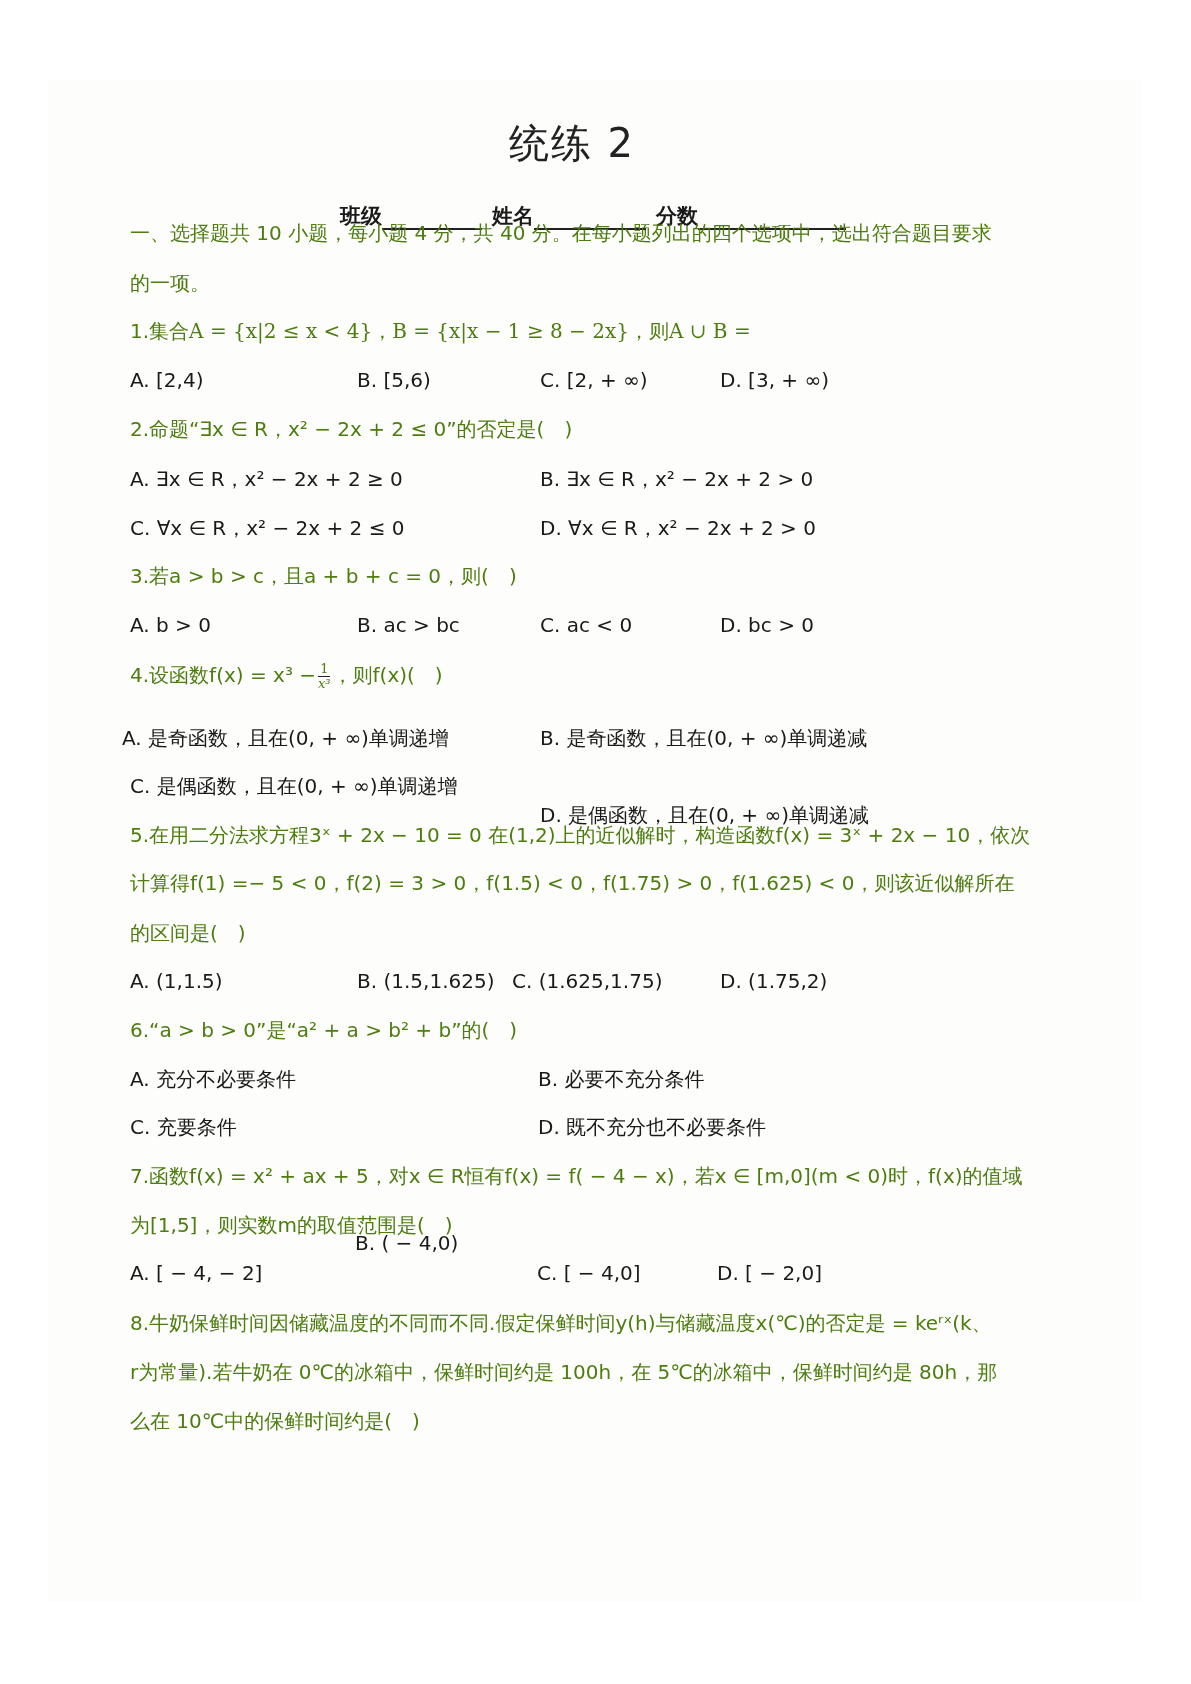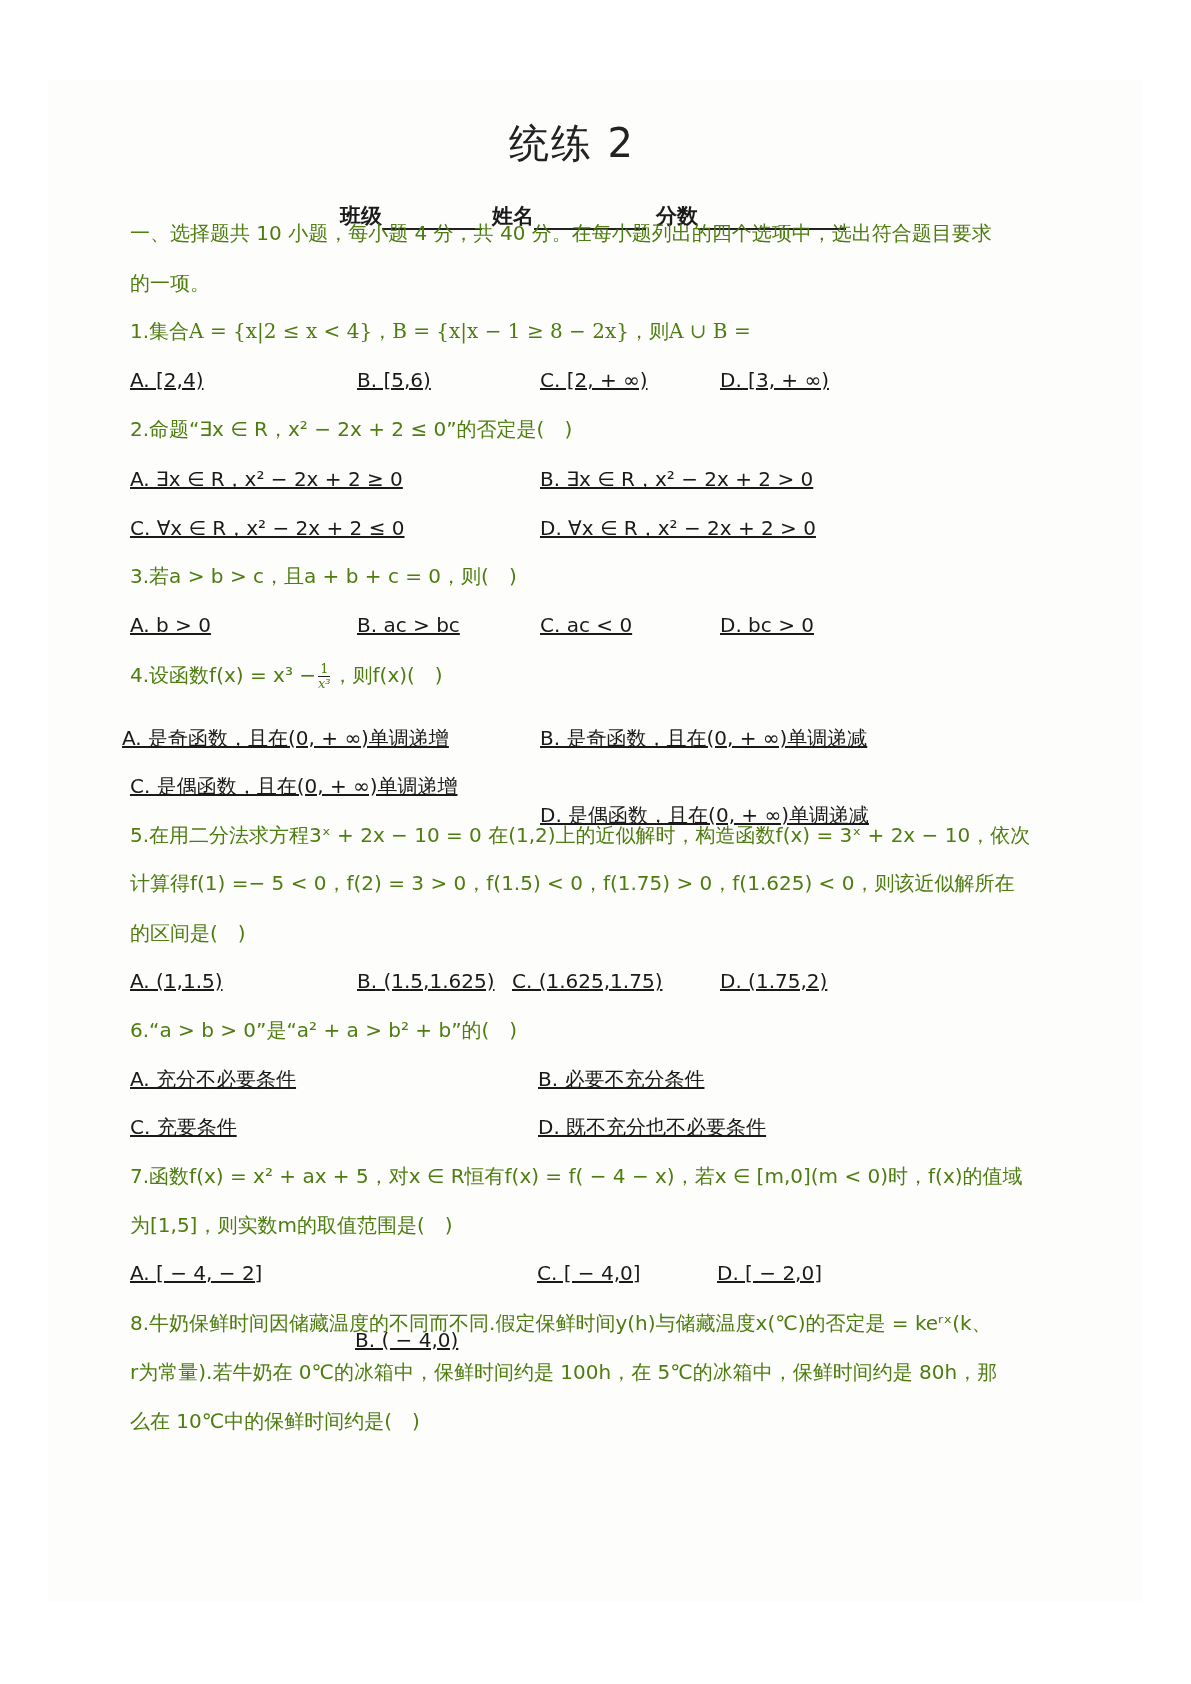--- a/index.html
+++ b/index.html
@@ -40,21 +40,21 @@
       height: 22px;
       margin-right: 10px;
     }
     .line {
       font-size: 20px;
       left: 130px;
       font-family: "DejaVu Sans", "Liberation Sans", sans-serif;
       color: #4d7c0f;
     }
     .math { font-family: "DejaVu Serif", "Liberation Serif", serif; }
-    .opt { font-size: 20px; font-family: "DejaVu Sans", "Liberation Sans", sans-serif; text-decoration: underline; }
+    .opt { font-size: 20px; font-family: "DejaVu Sans", "Liberation Sans", sans-serif; }
     .frac {
       display: inline-flex; flex-direction: column; align-items: center;
       vertical-align: middle; font-size: 13px; line-height: 14px;
       font-family: "DejaVu Serif", "Liberation Serif", serif; font-style: italic;
       margin: 0 2px;
     }
     .frac span:first-child { border-bottom: 1px solid #222; padding: 0 2px; font-style: normal; }
   </style>
 </head>
 <body>
@@ -126,21 +126,21 @@
 <div class="abs opt" style="top:1066px;left:130px">A.  充分不必要条件</div>
 <div class="abs opt" style="top:1066px;left:538px">B.  必要不充分条件</div>
 <div class="abs opt" style="top:1114px;left:130px">C.  充要条件</div>
 <div class="abs opt" style="top:1114px;left:538px">D.  既不充分也不必要条件</div>
 
 <div class="abs line" style="top:1163px">
   <span>7.</span><span>函数f(x) = x² + ax + 5，对x ∈ R恒有f(x) = f( − 4 − x)，若x ∈ [m,0](m &lt; 0)时，f(x)的值域</span>
 </div>
 <div class="abs line" style="top:1212px">为[1,5]，则实数m的取值范围是(　)</div>
 <div class="abs opt" style="top:1261px;left:130px">A. [ − 4, − 2]</div>
-<div class="abs opt" style="top:1328px;left:355px">B. ( − 4,0)</div>
+<div class="abs opt" style="top:1231px;left:355px">B. ( − 4,0)</div>
 <div class="abs opt" style="top:1261px;left:537px">C. [ − 4,0]</div>
 <div class="abs opt" style="top:1261px;left:717px">D. [ − 2,0]</div>
 
 <div class="abs line" style="top:1310px">
   <span>8.</span><span>牛奶保鲜时间因储藏温度的不同而不同.假定保鲜时间y(h)与储藏温度x(℃)的否定是 = keʳˣ(k、</span>
 </div>
 <div class="abs line" style="top:1359px">r为常量).若牛奶在 0℃的冰箱中，保鲜时间约是 100h，在 5℃的冰箱中，保鲜时间约是 80h，那</div>
 <div class="abs line" style="top:1408px">么在 10℃中的保鲜时间约是(　)</div>
 
 </body></html>

